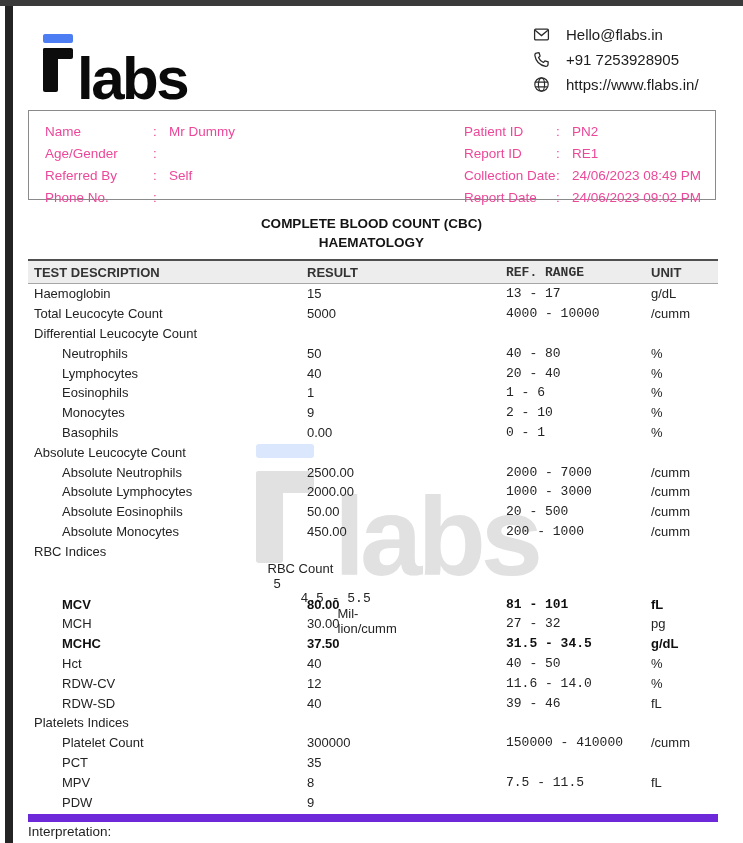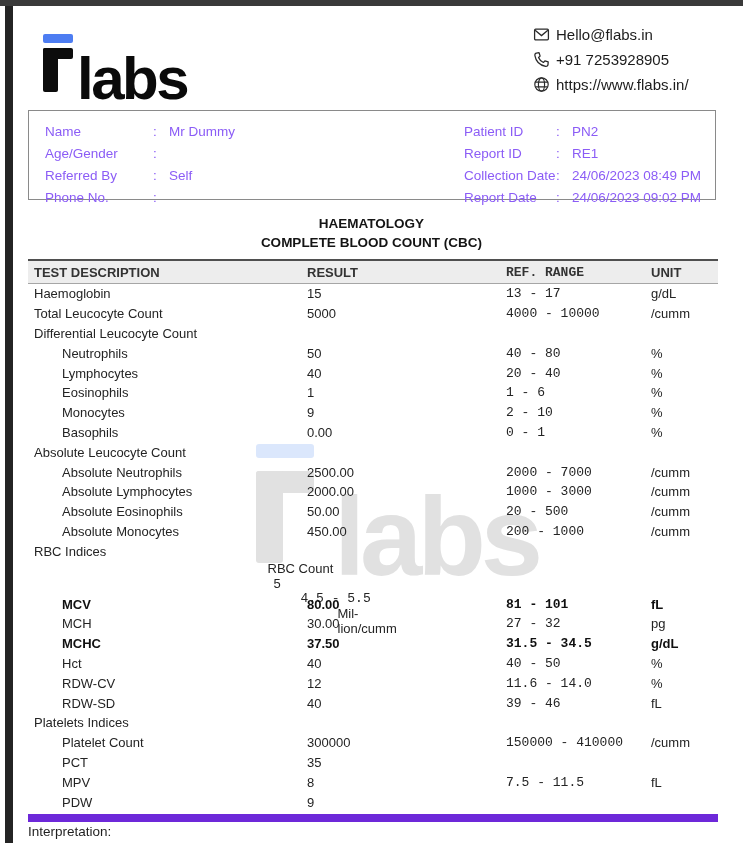--- a/index.html
+++ b/index.html
@@ -27,29 +27,29 @@
   
   .logo{position:absolute;left:43px;top:34px;display:flex;align-items:flex-end;}
   .logo-f{position:relative;width:31px;height:58px;flex:0 0 auto;}
   .logo-f .bar-top{position:absolute;left:0;top:0;width:30px;height:9px;border-radius:2px;background:var(--logo-blue,#4d7df2);}
   .logo-f .bar-mid{position:absolute;left:0;top:14px;width:30px;height:11px;border-radius:2px;background:#0c0c0c;}
   .logo-f .stem{position:absolute;left:0;top:14px;width:15px;height:44px;border-radius:2px;background:#0c0c0c;}
   .logo-text{font-size:60px;font-weight:800;letter-spacing:-2.5px;line-height:50px;color:#0a0a0a;
     margin-left:3px;position:relative;top:12px;}
 
   .contact{position:absolute;left:533px;top:22px;display:flex;flex-direction:column;}
-  .contact-line{display:flex;align-items:center;height:25px;gap:6px;font-size:15px;color:#1c1c1c;}
+  .contact-line{display:flex;align-items:center;height:25px;gap:16px;font-size:15px;color:#1c1c1c;}
   .contact-line svg{flex:0 0 auto;display:block;}
 
   
   .patient-box{position:absolute;left:28px;top:110px;width:688px;height:90px;box-sizing:border-box;
     border:1.5px solid #8a8a8a;display:flex;padding:9px 0 0 16px;background:#fff;}
   .pcol-left{width:376px;flex:0 0 auto;}
   .pcol-right{flex:1;}
-  .pfield{display:flex;height:22px;align-items:center;font-size:13.5px;color:#8b5cf6;}
+  .pfield{display:flex;height:22px;align-items:center;font-size:13.5px;color:#ec4899;}
   .pcol-left .plabel{width:108px;}
   .pcol-right .plabel{width:92px;margin-left:43px;}
   .pcolon{width:16px;}
   .pvalue{flex:1;}
 
   
   .report-title{position:absolute;left:0;top:214px;width:743px;text-align:center;}
   .report-title div{font-size:13.5px;font-weight:700;color:#141414;line-height:19px;}
 
   
@@ -160,22 +160,22 @@
         </div>
         <div class="pfield">
           <span class="plabel">Report Date</span>
           <span class="pcolon">:</span>
           <span class="pvalue">24/06/2023 09:02 PM</span>
         </div>
       </div>
   </div>
 
   <div class="report-title">
+    <div>COMPLETE BLOOD COUNT (CBC)</div>
     <div>HAEMATOLOGY</div>
-    <div>COMPLETE BLOOD COUNT (CBC)</div>
   </div>
 
   <div class="table">
     <div class="thead">
       <div class="c1">TEST DESCRIPTION</div>
       <div class="c2">RESULT</div>
       <div class="c3">REF. RANGE</div>
       <div class="c4">UNIT</div>
     </div>
     <div class="tbody" id="table-body">

